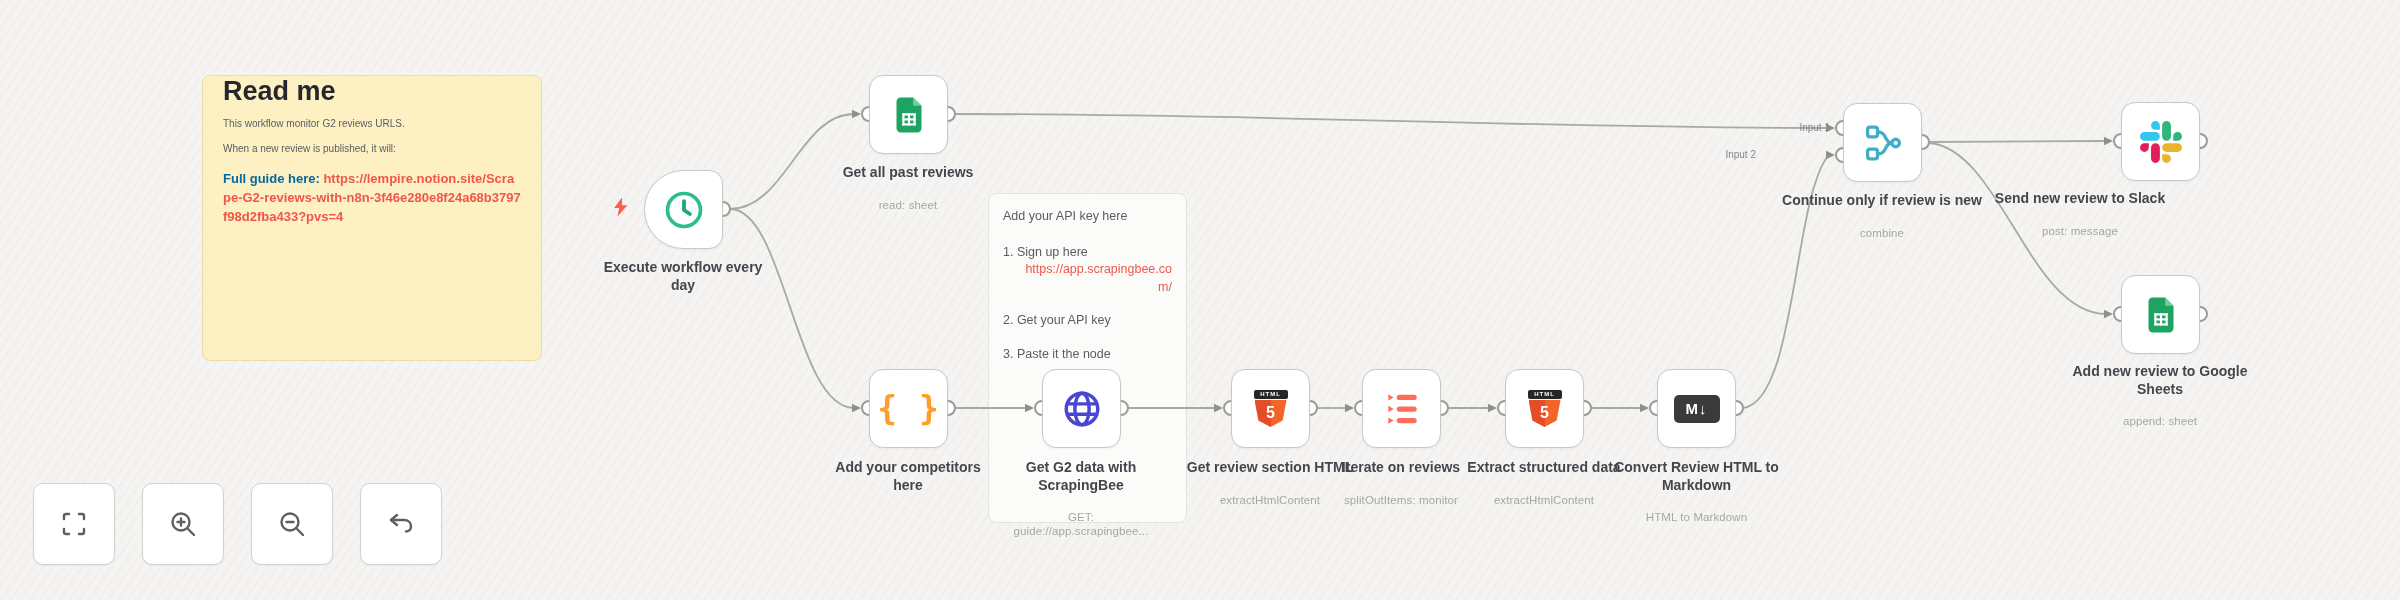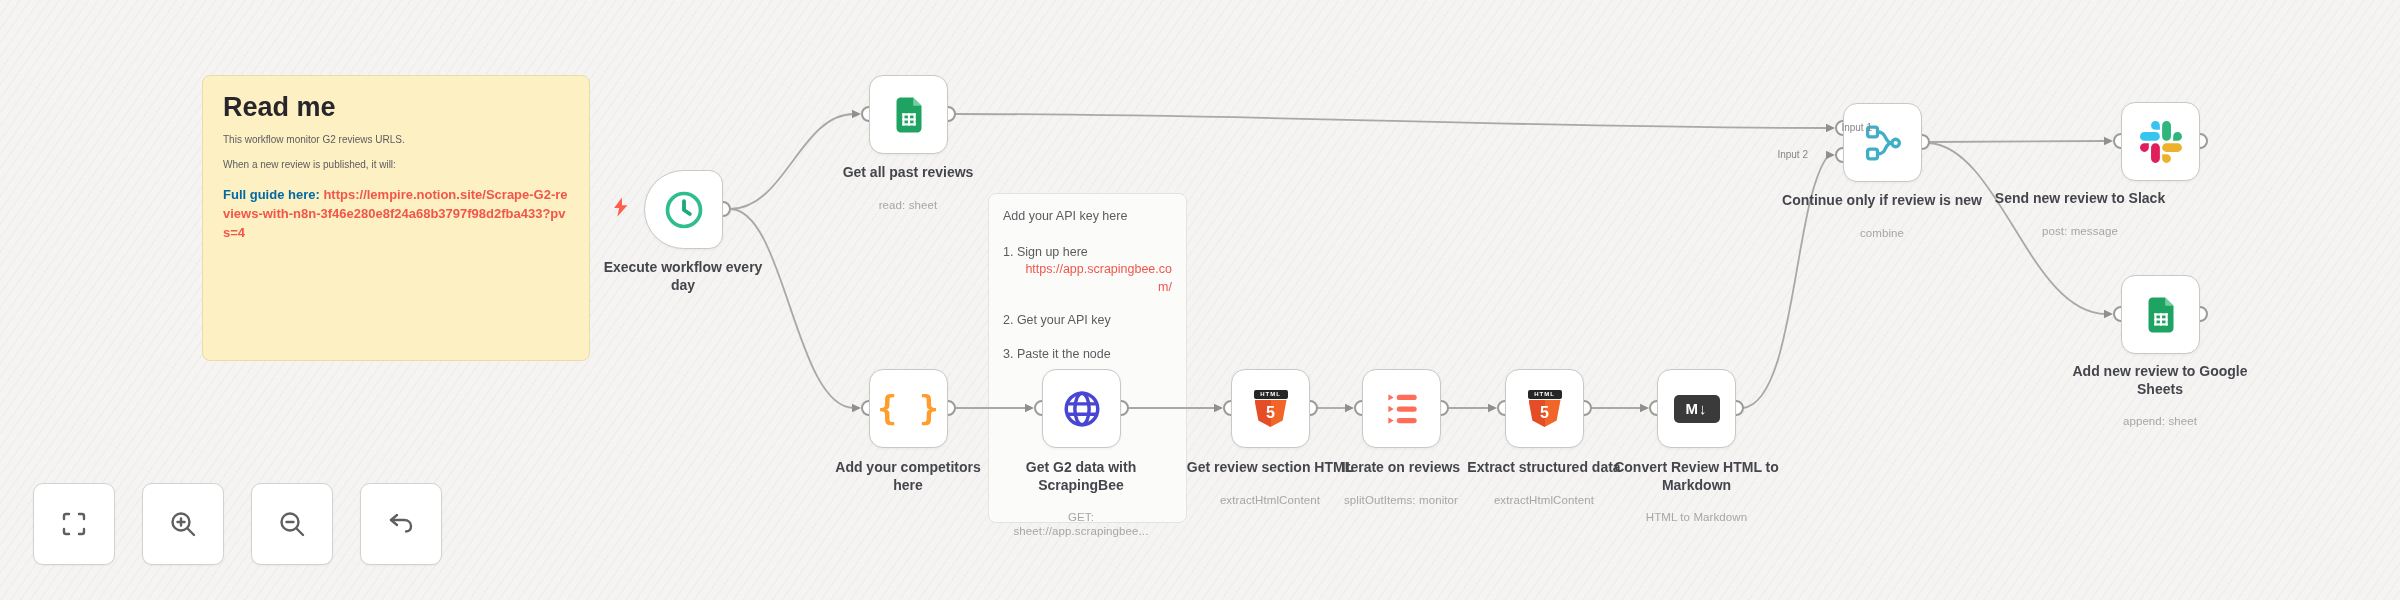--- a/index.html
+++ b/index.html
@@ -12,23 +12,23 @@
   }
   #canvas {
     position:absolute; inset:0;
     background:
       repeating-linear-gradient(125deg, rgba(0,0,0,0.025) 0px, rgba(0,0,0,0.025) 1.5px, transparent 1.5px, transparent 8px),
       #f5f4f2;
   }
   
   .sticky { position:absolute; border-radius:8px; z-index:1; }
   .sticky-readme {
-    left:202px; top:75px; width:388px; height:286px;
+    left:202px; top:75px; width:340px; height:286px;
     background:#fdf0c3; border:1px solid #e9dca6;
-    padding:16px 20px; color:#5c5c60;
+    padding:0 20px; color:#5c5c60;
   }
   .sticky-readme h1 { font-size:27px; font-weight:700; color:#26262c; margin-bottom:10px; }
   .sticky-readme p { font-size:10px; line-height:1.45; margin-bottom:10px; }
   .sticky-readme ul { margin:0 0 10px 20px; font-size:12.5px; line-height:1.55; }
   .sticky-link { color:#f1564a; font-weight:700; word-break:break-all; text-decoration:none; }
   .guide-label { font-weight:700; color:#0369a1; font-size:13px; }
   .guide-wrap { font-size:13px; line-height:1.45; margin-top:14px; }
   .sticky-apikey {
     left:988px; top:193px; width:199px; height:330px;
     background:#fbfbfa; border:1px solid #e3e3e0;
@@ -203,21 +203,21 @@
 
   <div class="node" style="left:1042px;top:369px">
     <svg width="44" height="44" viewBox="0 0 24 24" fill="none" stroke="#4a46d4" stroke-width="1.9">
       <circle cx="12" cy="12" r="8.6"></circle>
       <ellipse cx="12" cy="12" rx="3.9" ry="8.6"></ellipse>
       <path d="M3.7 9.2 H20.3 M3.7 14.8 H20.3"></path>
     </svg>
   </div>
   <div class="node-label" style="left:1006px;top:459px;width:150px">
     <span>Get G2 data with ScrapingBee</span>
-    <div class="node-sub">GET: sheet://app.scrapingbee...</div>
+    <div class="node-sub">GET: guide://app.scrapingbee...</div>
   </div>
 
   <div class="node" style="left:1231px;top:369px">
     <div class="html5-icon">
       <div class="html5-top">HTML</div>
       <div class="html5-shield">5</div>
     </div>
   </div>
   <div class="node-label" style="left:1155px;top:459px;width:230px">
     <span>Get review section HTML</span>
@@ -259,22 +259,22 @@
   </div>
 
   <div class="node" style="left:1843px;top:103px">
     <svg width="44" height="44" viewBox="0 0 40 40" fill="none" stroke="#3faec6" stroke-width="3">
       <rect x="6" y="5.5" width="9" height="9" rx="2.2"></rect>
       <rect x="6" y="25.5" width="9" height="9" rx="2.2"></rect>
       <path d="M15 10 C 24 10, 21 20, 28 20 M15 30 C 24 30, 21 20, 28 20"></path>
       <circle cx="31.5" cy="20" r="3.4"></circle>
     </svg>
   </div>
-  <div class="input-tag" style="left:1812px;top:122px">Input 1</div>
-  <div class="input-tag" style="left:1748px;top:149px">Input 2</div>
+  <div class="input-tag" style="left:1770px;top:122px">Input 1</div>
+  <div class="input-tag" style="left:1696px;top:149px">Input 2</div>
   <div class="node-label" style="left:1772px;top:192px;width:220px">
     <span>Continue only if review is new</span>
     <div class="node-sub">combine</div>
   </div>
 
   <div class="node" style="left:2121px;top:102px">
     <svg width="42" height="42" viewBox="0 0 122.8 122.8">
       <path d="M25.8 77.6c0 7.1-5.8 12.9-12.9 12.9S0 84.7 0 77.6s5.8-12.9 12.9-12.9h12.9v12.9zm6.5 0c0-7.1 5.8-12.9 12.9-12.9s12.9 5.8 12.9 12.9v32.3c0 7.1-5.8 12.9-12.9 12.9s-12.9-5.8-12.9-12.9V77.6z" fill="#E01E5A"></path>
       <path d="M45.2 25.8c-7.1 0-12.9-5.8-12.9-12.9S38.1 0 45.2 0s12.9 5.8 12.9 12.9v12.9H45.2zm0 6.5c7.1 0 12.9 5.8 12.9 12.9s-5.8 12.9-12.9 12.9H12.9C5.8 58.1 0 52.3 0 45.2s5.8-12.9 12.9-12.9h32.3z" fill="#36C5F0"></path>
       <path d="M97 45.2c0-7.1 5.8-12.9 12.9-12.9s12.9 5.8 12.9 12.9-5.8 12.9-12.9 12.9H97V45.2zm-6.5 0c0 7.1-5.8 12.9-12.9 12.9s-12.9-5.8-12.9-12.9V12.9C64.7 5.8 70.5 0 77.6 0s12.9 5.8 12.9 12.9v32.3z" fill="#2EB67D"></path>

